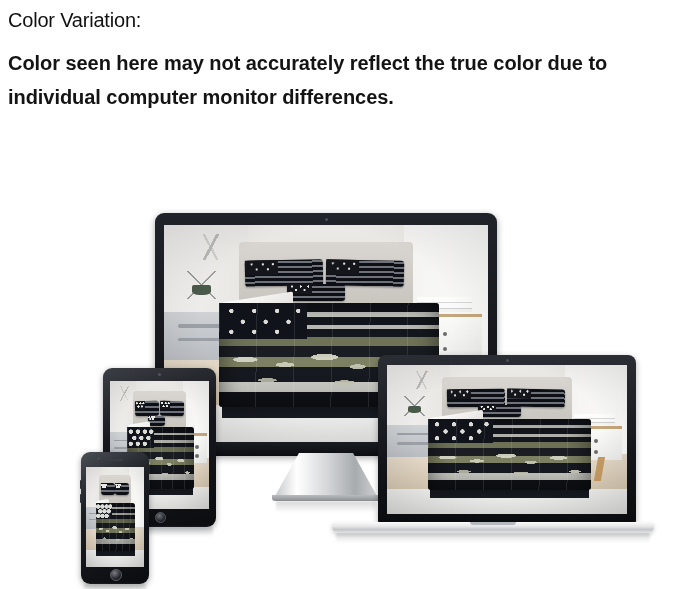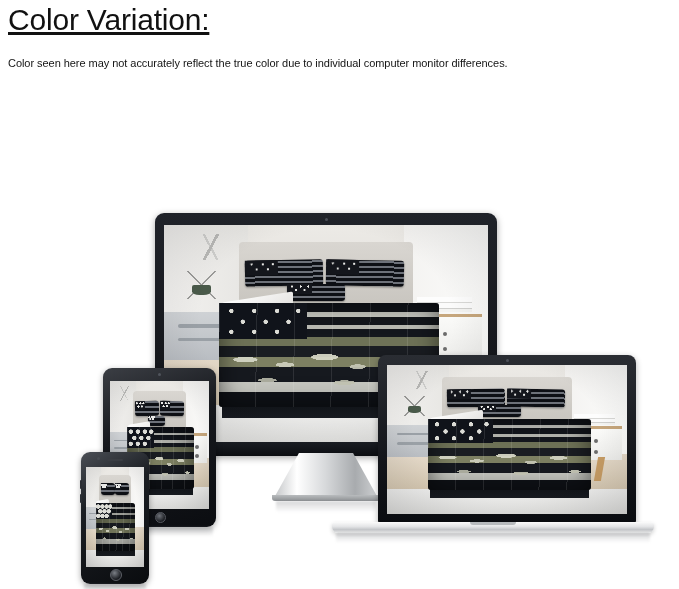--- a/index.html
+++ b/index.html
@@ -10,31 +10,30 @@
     width: 679px; height: 589px;
     font-family: "Liberation Sans", sans-serif;
     color: #000;
     overflow: hidden;
     position: relative;
   }
 
   
   #text-block { position: absolute; left: 0; top: 0; width: 679px; }
   #heading {
-    font-size: 30px;
+    font-size: 20px;
     font-weight: 400;
     letter-spacing: -0.2px;
     line-height: 40px;
     padding: 0 0 0 8px;
     color: #111;
-    text-decoration: underline;
   }
   #body-copy {
-    font-size: 11px;
-    font-weight: 400;
+    font-size: 20px;
+    font-weight: 700;
     line-height: 34px;
     padding: 6px 0 0 8px;
     width: 668px;
     color: #141414;
     letter-spacing: -0.05px;
   }
 
   
   #stage {
     position: absolute;

